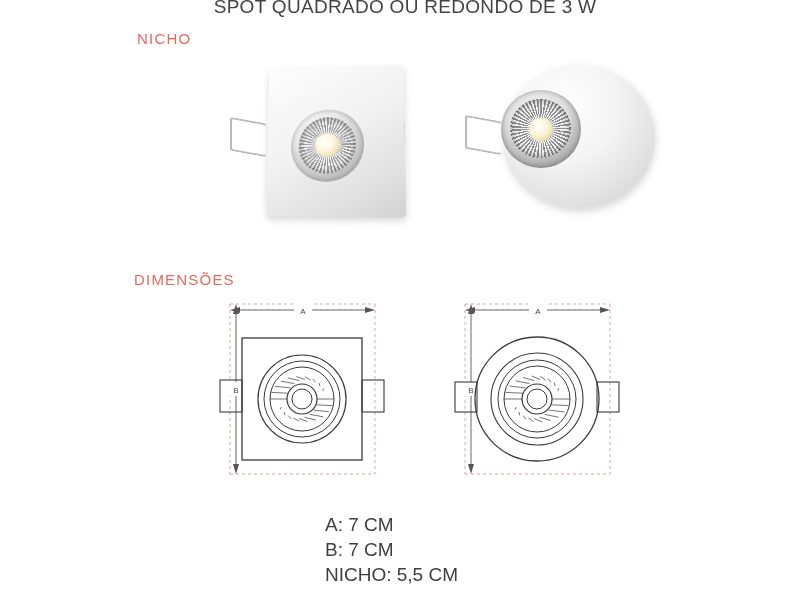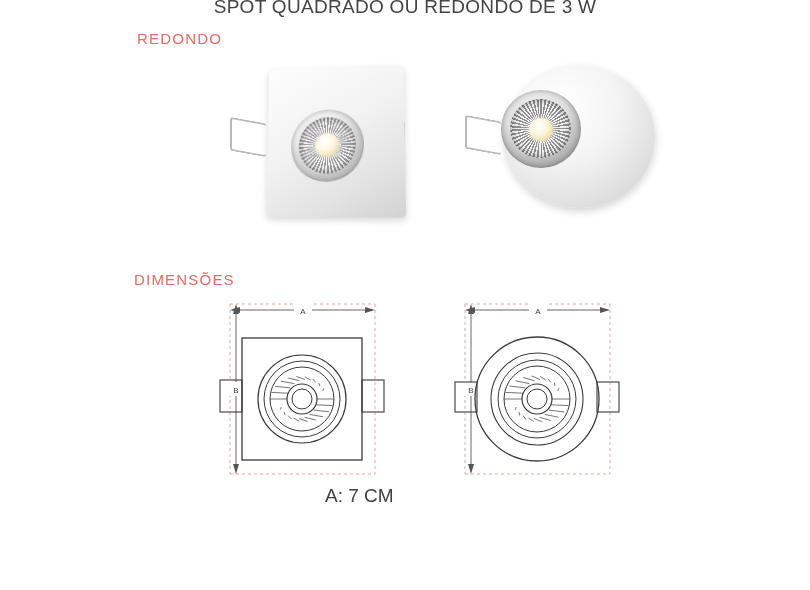--- a/index.html
+++ b/index.html
@@ -173,33 +173,33 @@
     left: 190px;
     width: 500px;
     height: 195px;
   }
   .dim-svg { display: block; }
 
   
   .measurements {
     position: absolute;
     left: 325px;
-    top: 483px;
+    top: 512px;
     font-size: 19px;
     line-height: 25px;
     color: #3f3f3f;
   }
   .measurements div { white-space: nowrap; }
 </style>
 </head>
 <body>
 
 <div class="page-title">SPOT QUADRADO OU REDONDO DE 3 W</div>
 
-<div class="section-heading" id="heading-modelo">REDONDO</div>
+<div class="section-heading" id="heading-modelo">NICHO</div>
 
 <div class="photo-area">
 
   <div class="spot-square">
     <div class="clip left"></div>
     <div class="clip right"></div>
     <div class="sq-body"></div>
     <div class="sq-inner-ring">
       <div class="sq-reflector">
         <div class="sq-led"></div>
@@ -346,13 +346,15 @@
         <line x1="360.8" y1="86.4" x2="358.1" y2="82.6"></line>
         <line x1="365.0" y1="90.1" x2="364.4" y2="86.7"></line>
         <line x1="367.7" y1="95.0" x2="368.8" y2="92.2"></line>
       </g>
     </g>
   </svg>
 </div>
 
 <div class="measurements">
   <div>A: 7 CM</div>
+  <div>B: 7 CM</div>
+  <div>NICHO: 5,5 CM</div>
 </div>
 
 </body></html>

